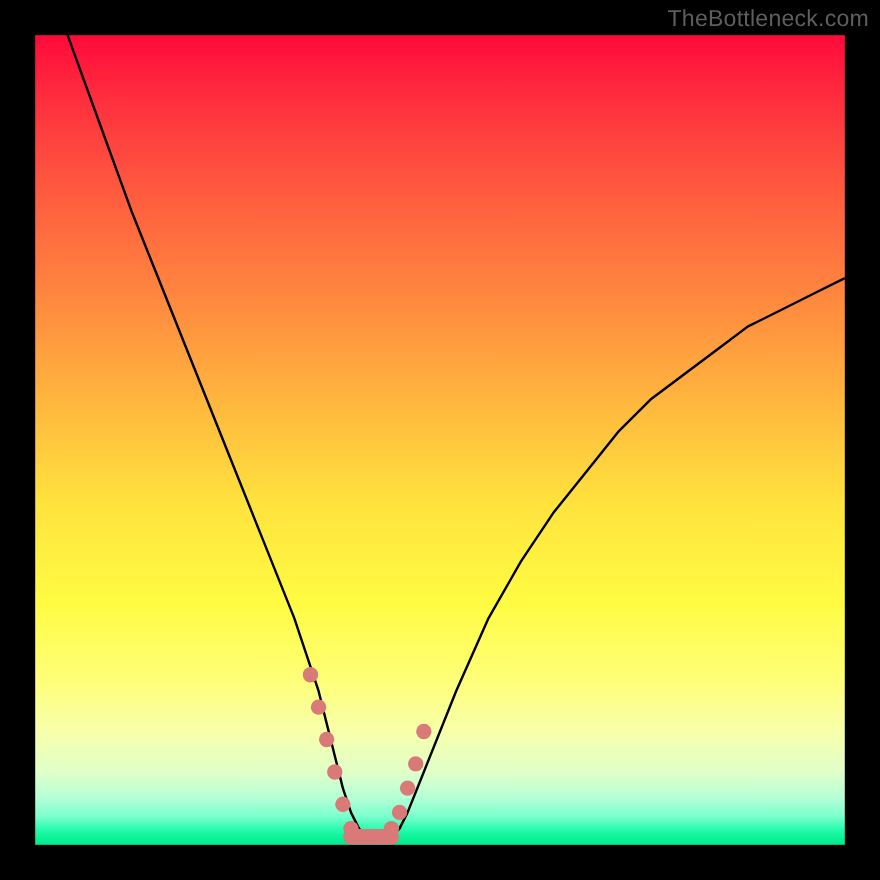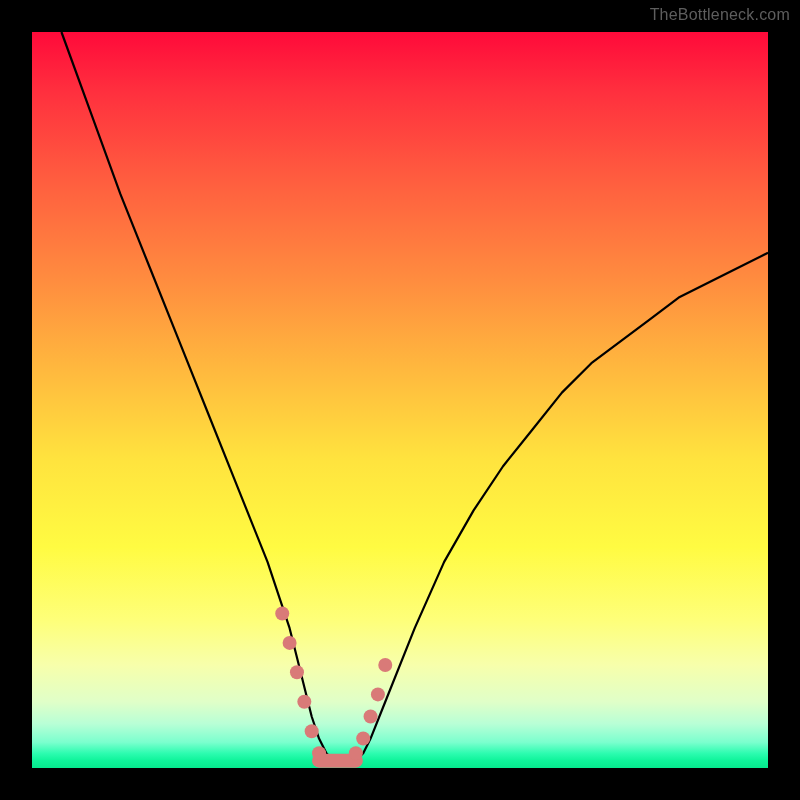--- a/index.html
+++ b/index.html
@@ -35,21 +35,21 @@
       #b8ffd6 94%,
       #7bffce 96.5%,
       #2dfcb0 98%,
       #0ef49a 99%,
       #06e98e 100%
     );
   }
   .watermark {
     position: absolute;
     color: #5e5e5e;
-    font-size: 16px;
+    font-size: 21px;
     font-weight: 400;
     letter-spacing: 0.2px;
     white-space: nowrap;
   }
   svg.curve {
     position: absolute;
     top: 0;
     left: 0;
   }
 </style>

